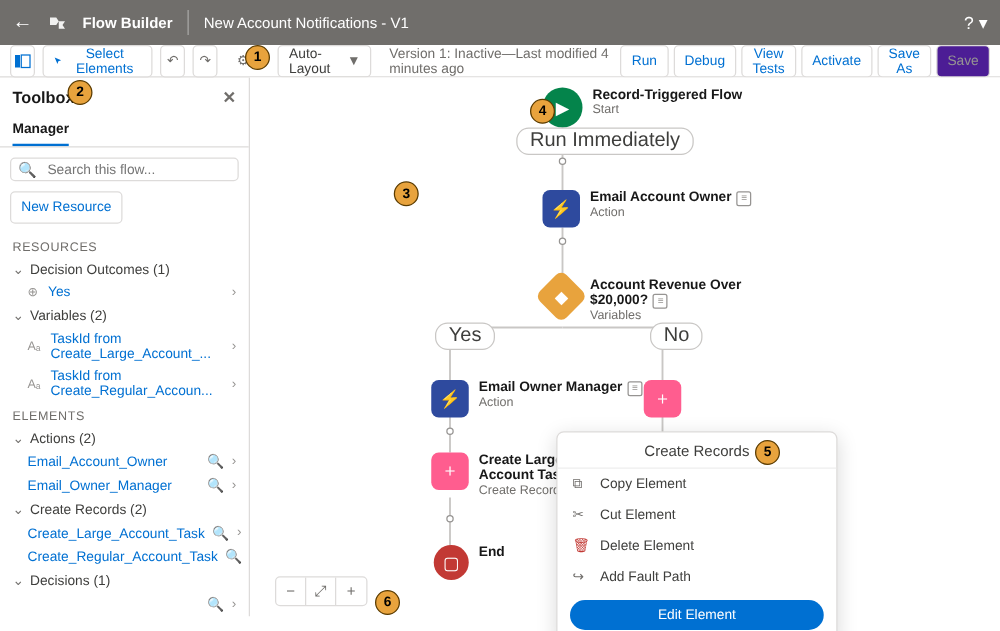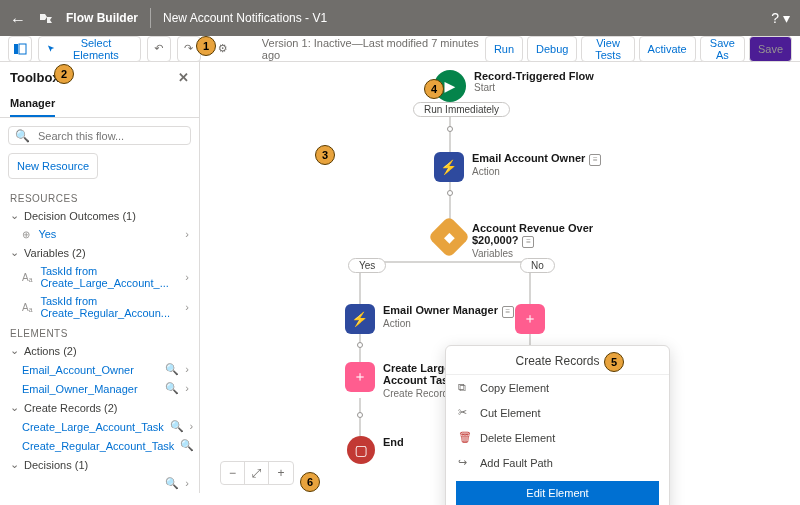--- a/index.html
+++ b/index.html
@@ -39,27 +39,27 @@
   .tiny { font-size:10px; color:#969492; margin-right:2px;}
   .canvas { flex:1; position:relative; background:#fff;}
   svg.lines { position:absolute; inset:0; width:100%; height:100%; }
   .node { position:absolute; display:flex; align-items:flex-start; gap:8px;}
   .nicon { width:30px; height:30px; border-radius:6px; display:flex; align-items:center; justify-content:center; color:#fff; font-size:14px;}
   .ic-navy{background:#2e4a9e;} .ic-orange{background:#e8a33d;} .ic-pink{background:#ff5d8f;}
   .ic-green{background:#04844b;border-radius:50%;width:32px;height:32px;}
   .ic-red{background:#c23934;border-radius:50%;width:28px;height:28px;}
   .lbl .t1{font-size:11px;font-weight:600;color:#181818;} .lbl .t2{font-size:10px;color:#706e6b;}
   .note-ic{width:12px;height:12px;border:1px solid #969492;border-radius:2px;color:#969492;font-size:8px;display:inline-flex;align-items:center;justify-content:center;margin-left:4px;}
-  .branch-pill{position:absolute;border:1px solid #c9c7c5;border-radius:10px;background:#fff;padding:1px 10px;font-size:10px;color:#3e3e3c;text-align:center;}
+  .branch-pill{position:absolute;border:1px solid #c9c7c5;border-radius:10px;background:#fff;padding:1px 10px;font-size:16px;color:#3e3e3c;text-align:center;}
   .dot{position:absolute;width:6px;height:6px;border:1px solid #969492;border-radius:50%;background:#fff;}
   .ctx { position:absolute; left:445px; top:345px; width:225px; background:#fff; border:1px solid #dddbda; border-radius:6px; box-shadow:0 4px 16px rgba(0,0,0,.15); z-index:40;}
   .ctx-h{padding:8px 0 6px;text-align:center;font-size:12px;color:#3e3e3c;border-bottom:1px solid #eee;}
   .ctx-i{padding:6px 12px;display:flex;align-items:center;gap:8px;font-size:11px;color:#3e3e3c;cursor:pointer;}
   .ctx-i .ci{width:14px;color:#706e6b;} .ctx-i.del .ci{color:#c23934;}
-  .ctx-edit{margin:6px 10px 10px;background:#0070d2;color:#fff;text-align:center;border-radius:0;padding:6px 0;font-size:11px;cursor:pointer;}
+  .ctx-edit{margin:6px 10px 10px;background:#0070d2;color:#fff;text-align:center;border-radius:12px;padding:6px 0;font-size:11px;cursor:pointer;}
   .zoom { position:absolute; left:20px; bottom:8px; display:flex; border:1px solid #dddbda; border-radius:4px; background:#fff;}
   .zoom div{width:24px;height:22px;display:flex;align-items:center;justify-content:center;color:#706e6b;border-right:1px solid #dddbda;cursor:pointer;font-size:12px;}
   .zoom div:last-child{border-right:0;}
   .diamond{transform:rotate(45deg);border-radius:6px;} .diamond > span{transform:rotate(-45deg);display:block;}
   .lolli{width:14px;height:14px;border:1px solid #c9c7c5;border-radius:50%;background:#fff;display:flex;align-items:center;justify-content:center;color:#706e6b;font-size:11px;cursor:pointer;}
 </style>
 </head>
 <body>
 
 <div class="header">
@@ -84,21 +84,25 @@
     <svg width="10" height="10" viewBox="0 0 10 10">
         <path d="M1 1l7 3-3 1-1 3z" fill="#0070d2"></path>
       </svg>
     <span>Select Elements</span>
   </button>
   <button class="btn icon-btn gray">↶</button>
   <button class="btn icon-btn gray">↷</button>
   <span style="width:4px"></span>
   <span class="lolli" style="border:0">⚙</span>
   <span style="width:14px"></span>
-  <span class="status">Version 1: Inactive—Last modified 7 minutes ago</span>
+  <div class="pill">
+    <span>Auto-Layout</span>
+      <span style="color:#706e6b">▼</span>
+  </div>
+  <span class="status">Version 1: Inactive—Last modified 4 minutes ago</span>
   <div class="right-btns">
     <button class="btn">Run</button>
     <button class="btn">Debug</button>
     <button class="btn">View Tests</button>
     <button class="btn">Activate</button>
     <button class="btn">Save As</button>
     <button class="btn disabled">Save</button>
   </div>
 </div>
 

